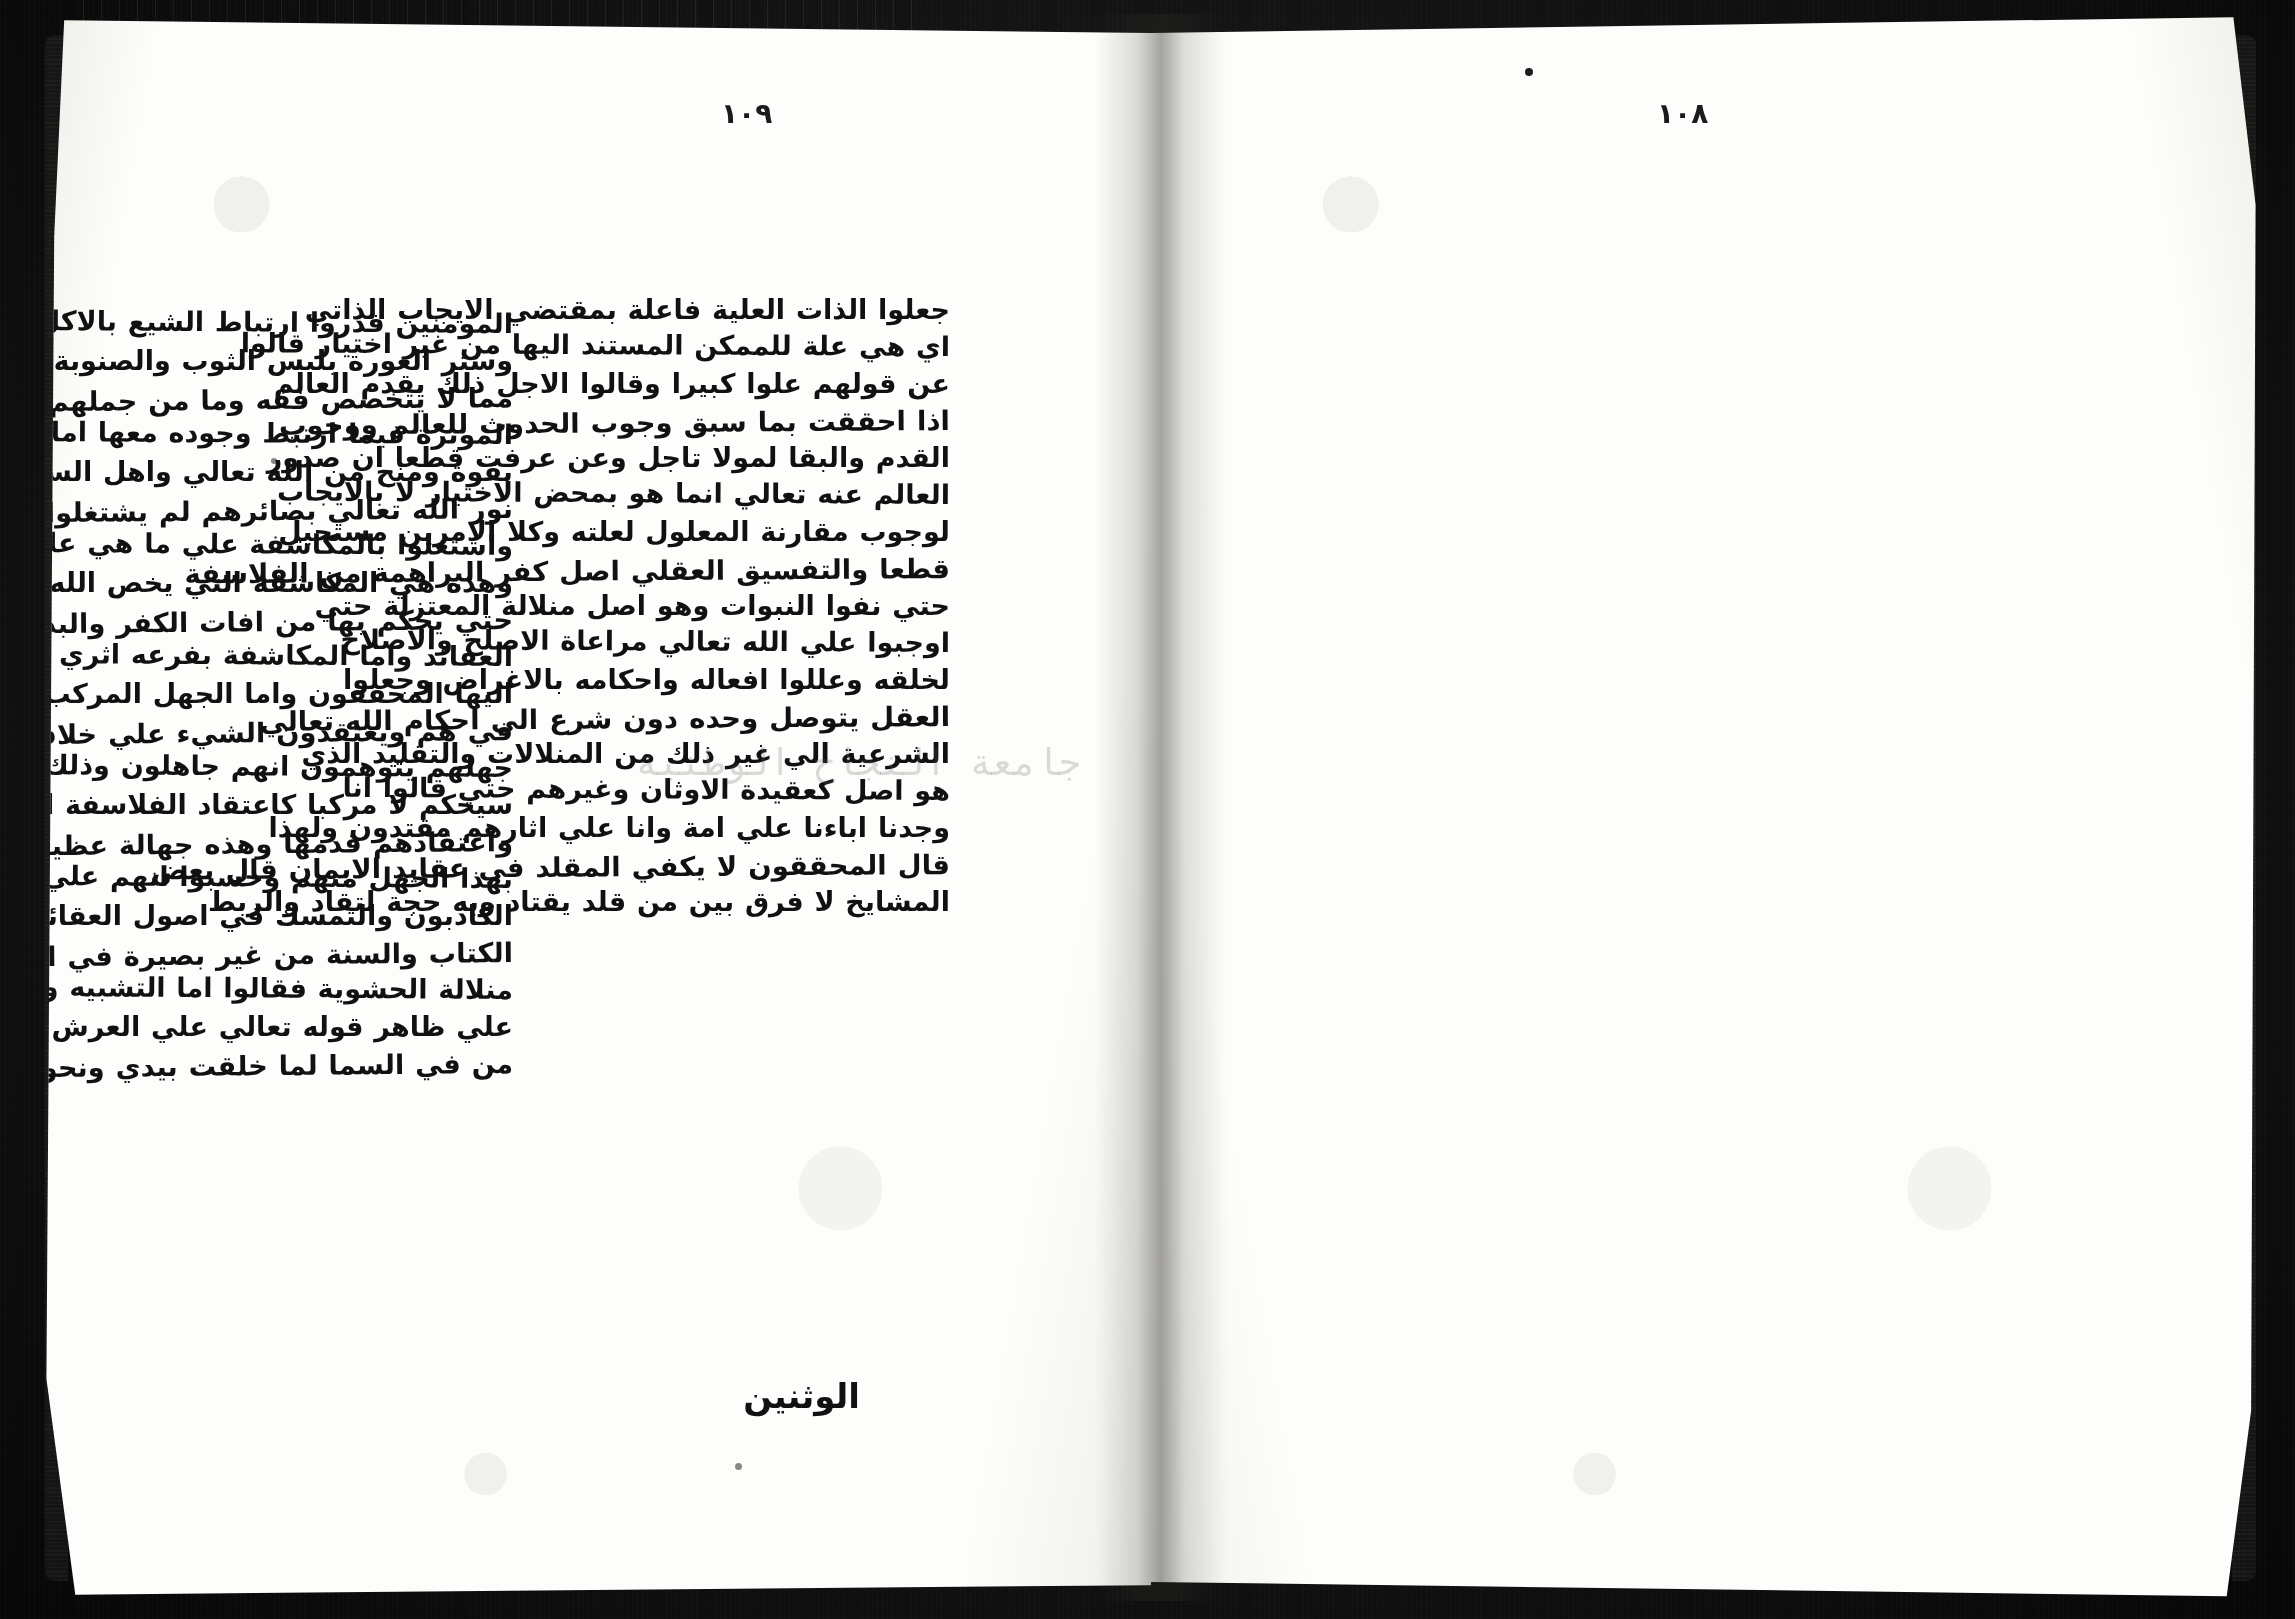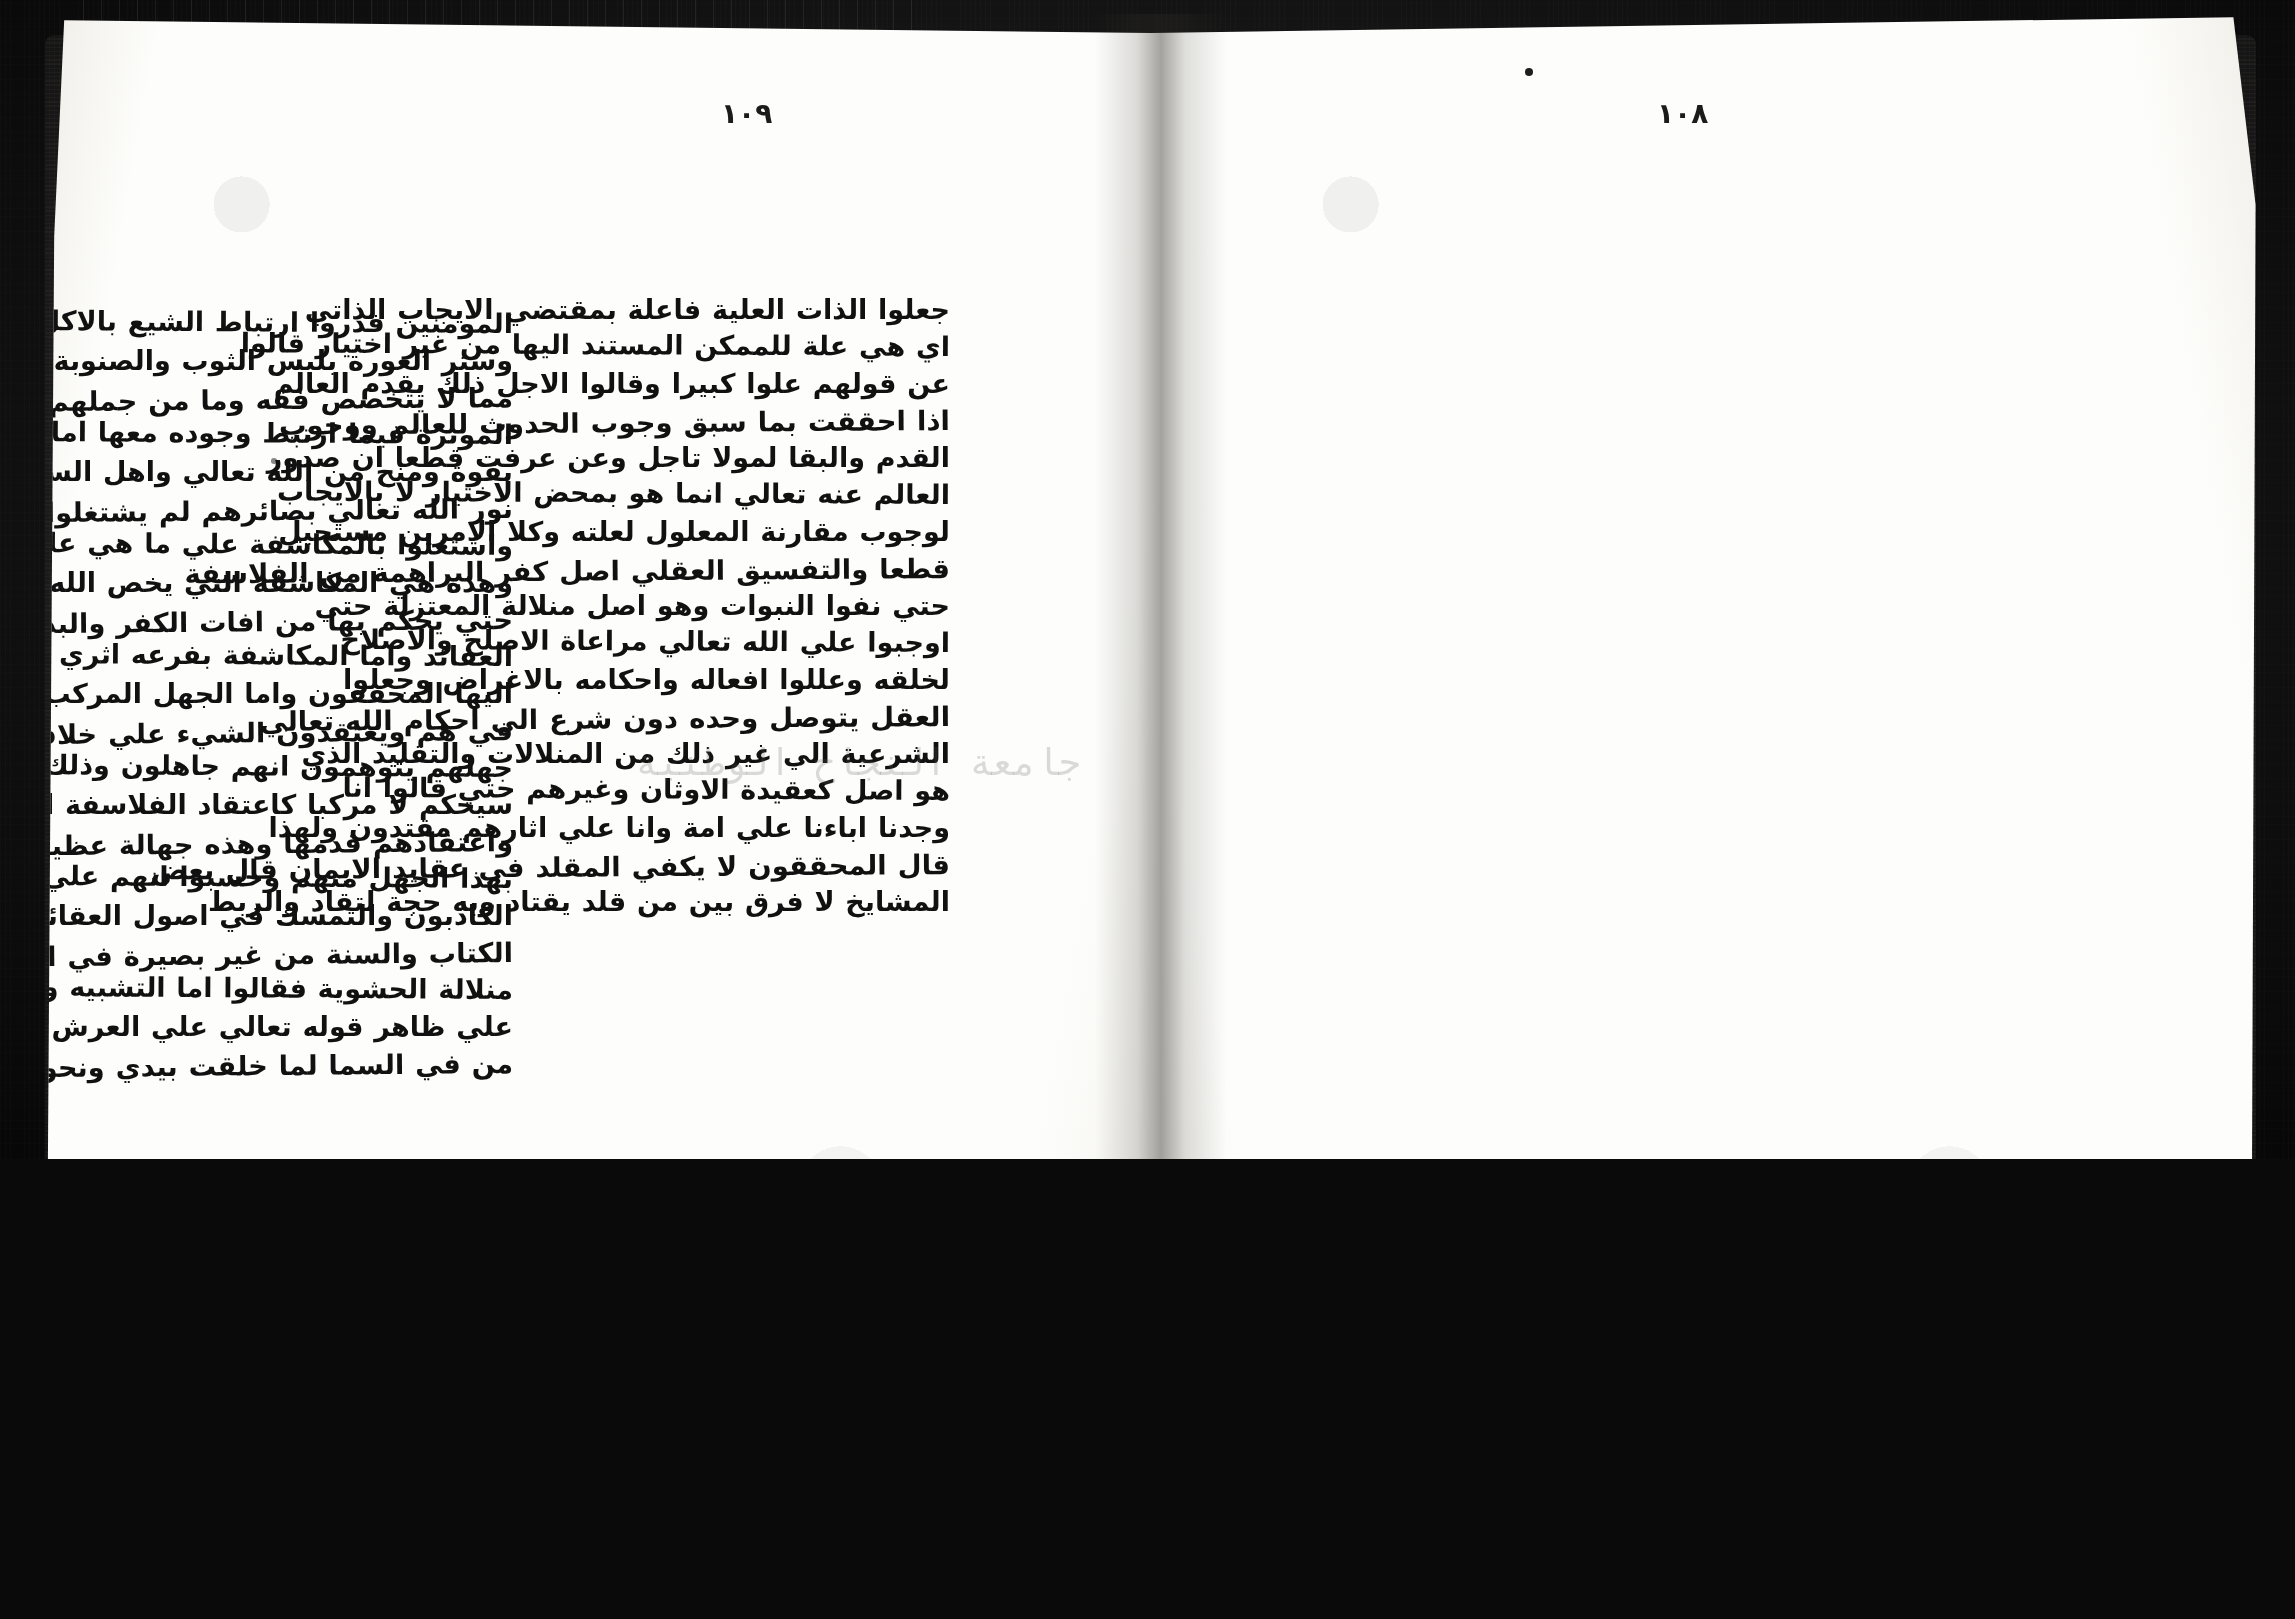--- a/index.html
+++ b/index.html
@@ -4,21 +4,21 @@
 <title>Manuscript Scan</title>
 <style>
   html, body {
     margin: 0;
     padding: 0;
     background: #0a0a0a;
   }
   #page {
     position: relative;
     width: 2295px;
-    height: 1159px;
+    height: 1619px;
     background: #000;
     overflow: hidden;
     font-family: "DejaVu Sans", sans-serif;
   }
 
   
   .bed {
     position: absolute;
     inset: 0;
     background:

